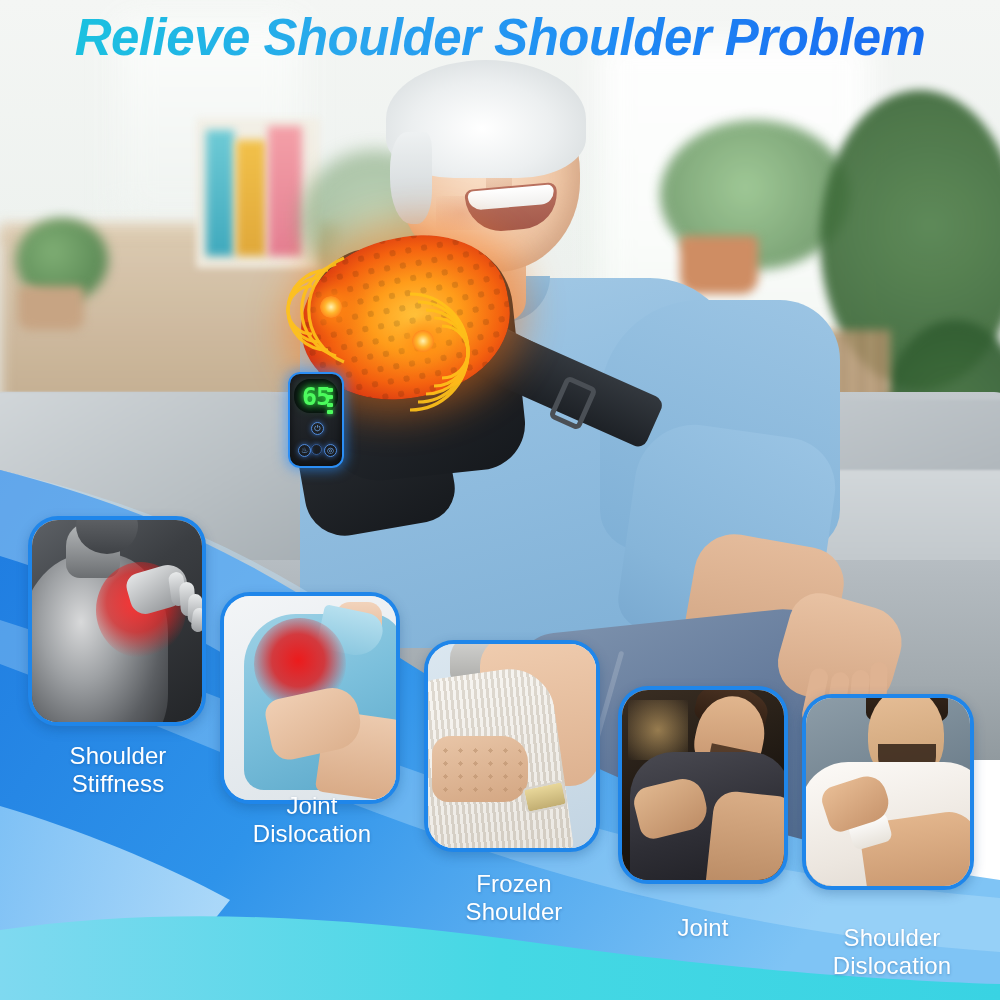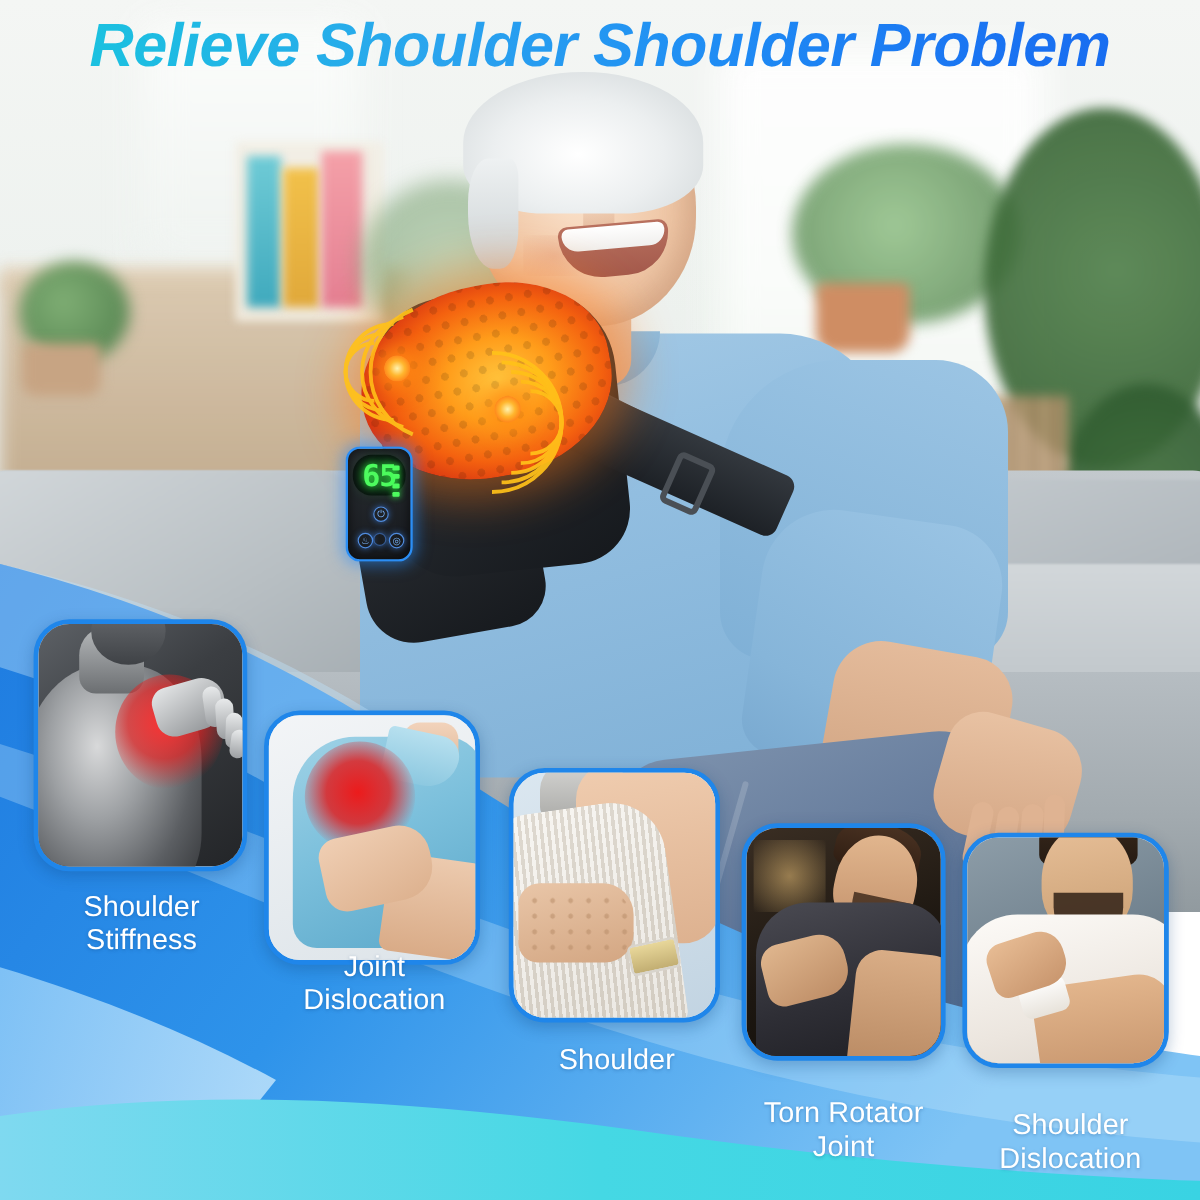--- a/index.html
+++ b/index.html
@@ -613,25 +613,25 @@
     <div>Shoulder</div>
     <div>Stiffness</div>
   </div>
 
   <div class="label" style="left:212px; top:792px; width:200px;">
     <div>Joint</div>
     <div>Dislocation</div>
   </div>
 
   <div class="label" style="left:414px; top:870px; width:200px;">
+    <div>Frozen</div>
     <div>Shoulder</div>
   </div>
 
   <div class="label" style="left:592px; top:914px; width:222px;">
-    <div>Torn Rotator</div>
     <div>Joint</div>
   </div>
 
   <div class="label" style="left:786px; top:924px; width:212px;">
     <div>Shoulder</div>
     <div>Dislocation</div>
   </div>
 
   <div class="title">Relieve Shoulder Shoulder Problem</div>
 

